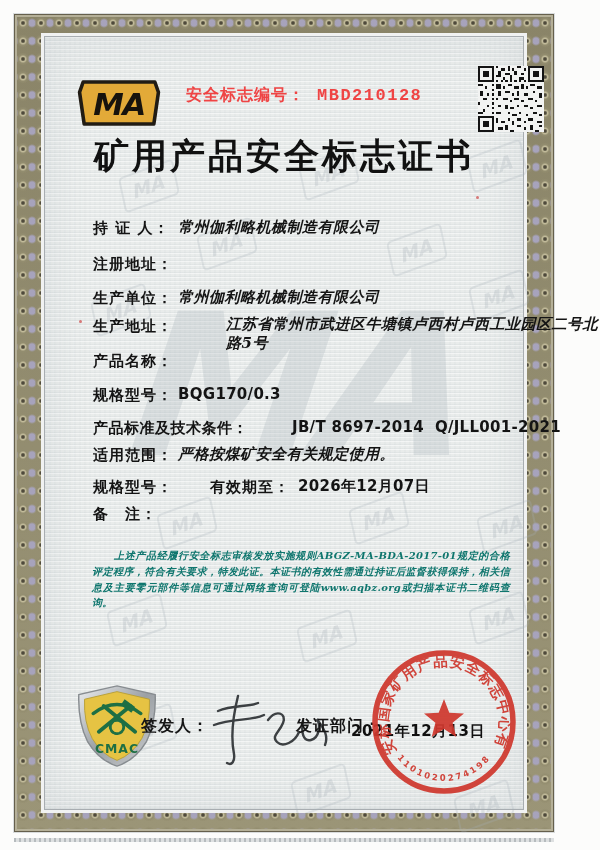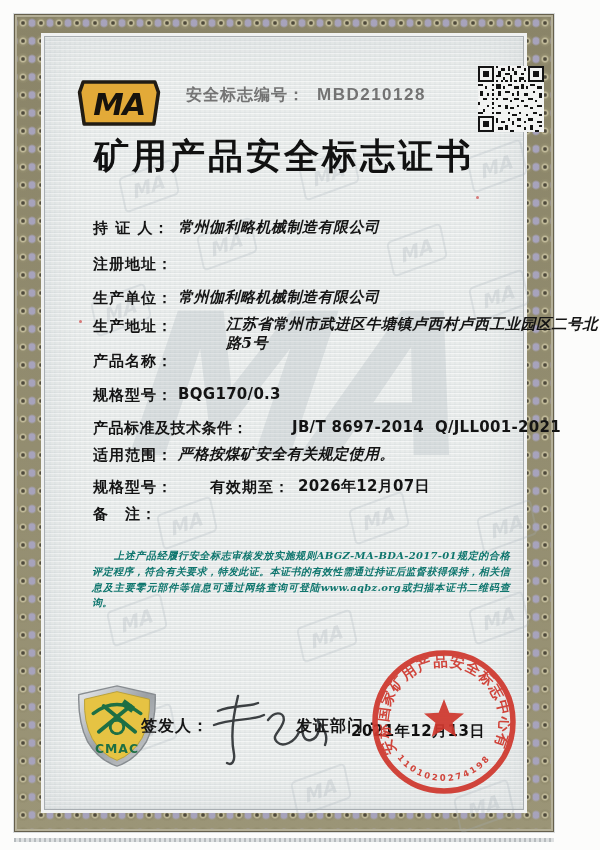--- a/index.html
+++ b/index.html
@@ -37,21 +37,21 @@
     font:italic 900 19px "DejaVu Sans",sans-serif;
     transform:rotate(-20deg) skewX(-8deg);opacity:.5;pointer-events:none;
   }
   .wm-big{
     position:absolute;left:70px;top:288px;width:460px;text-align:center;
     font:italic 900 198px "DejaVu Sans",sans-serif;
     color:rgba(168,178,186,.27);transform:skewX(-8deg);letter-spacing:-10px;
     pointer-events:none;line-height:1;
   }
   .ma-logo{position:absolute;left:77px;top:78px;width:84px;height:50px;}
-  .certno{position:absolute;left:186px;top:85px;font-family:Liberation Sans, sans-serif;font-size:16px;color:#737373;letter-spacing:1px;font-weight:600;}
+  .certno{position:absolute;left:186px;top:85px;font-family:Liberation Mono, monospace;font-size:16px;color:#ef4444;letter-spacing:1px;font-weight:600;}
   .certno .num{margin-left:12px;font-size:17px;letter-spacing:1.5px;font-weight:600;}
   .qr{position:absolute;left:477px;top:66px;width:68px;height:66px;}
   .title{
     position:absolute;left:44px;top:133px;width:480px;text-align:center;
     font-family:"Liberation Serif",serif;font-weight:700;font-size:35px;
     letter-spacing:3px;color:#111;
   }
   .row{position:absolute;left:93px;display:flex;align-items:flex-start;font-size:15px;color:#141414;}
   .lbl{font-weight:700;letter-spacing:1px;flex:0 0 auto;width:85px;}
   .lbl.wide{width:auto;margin-right:16px;letter-spacing:.5px;}

